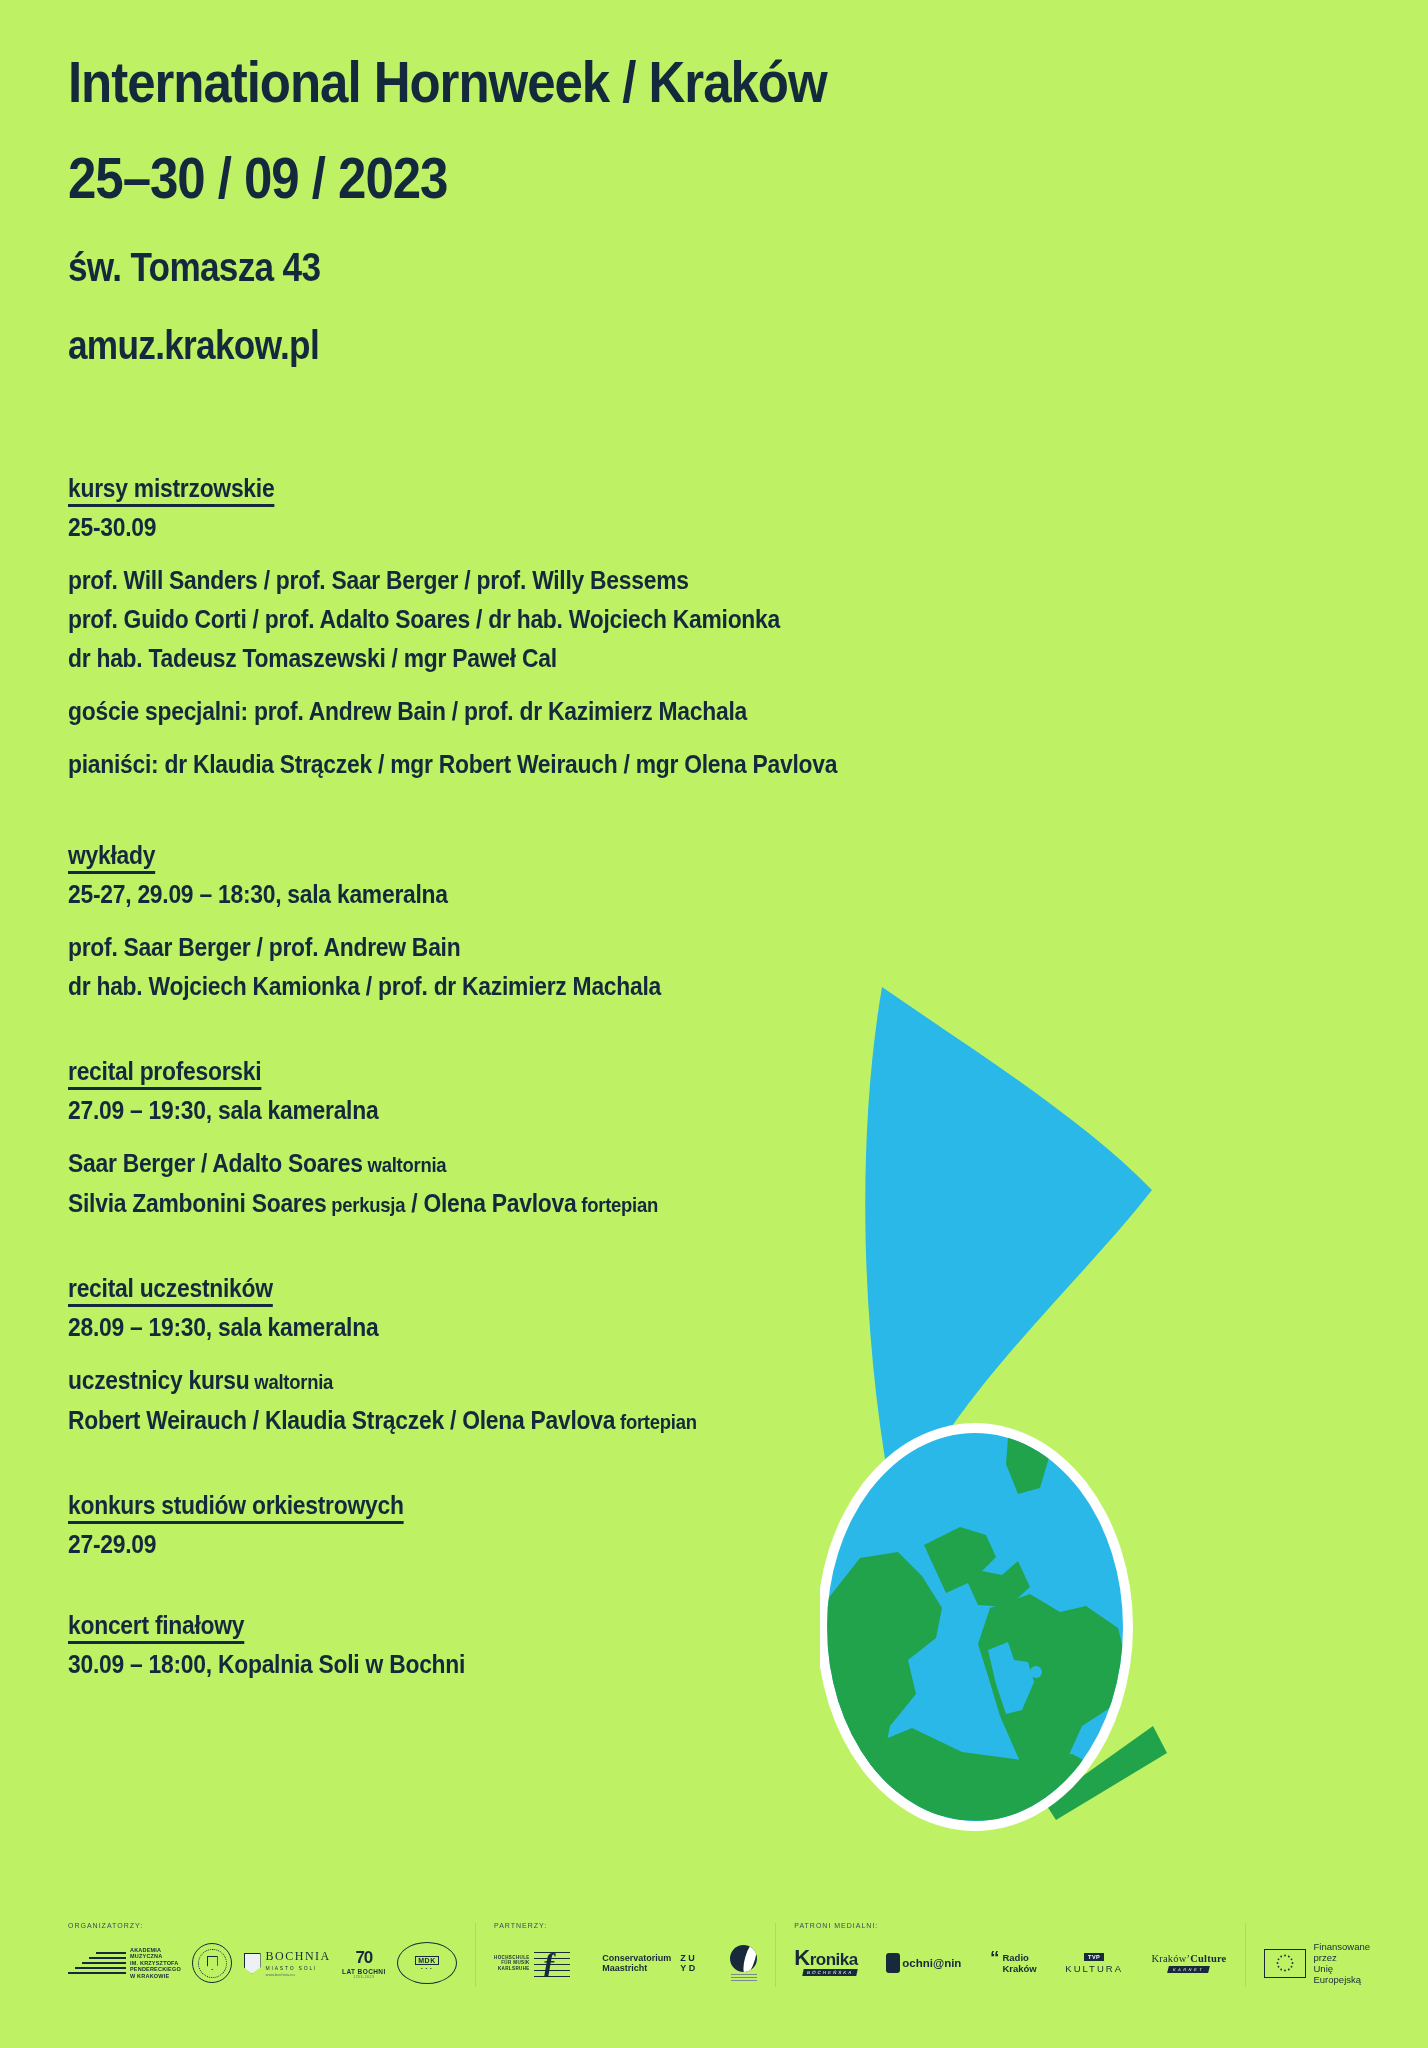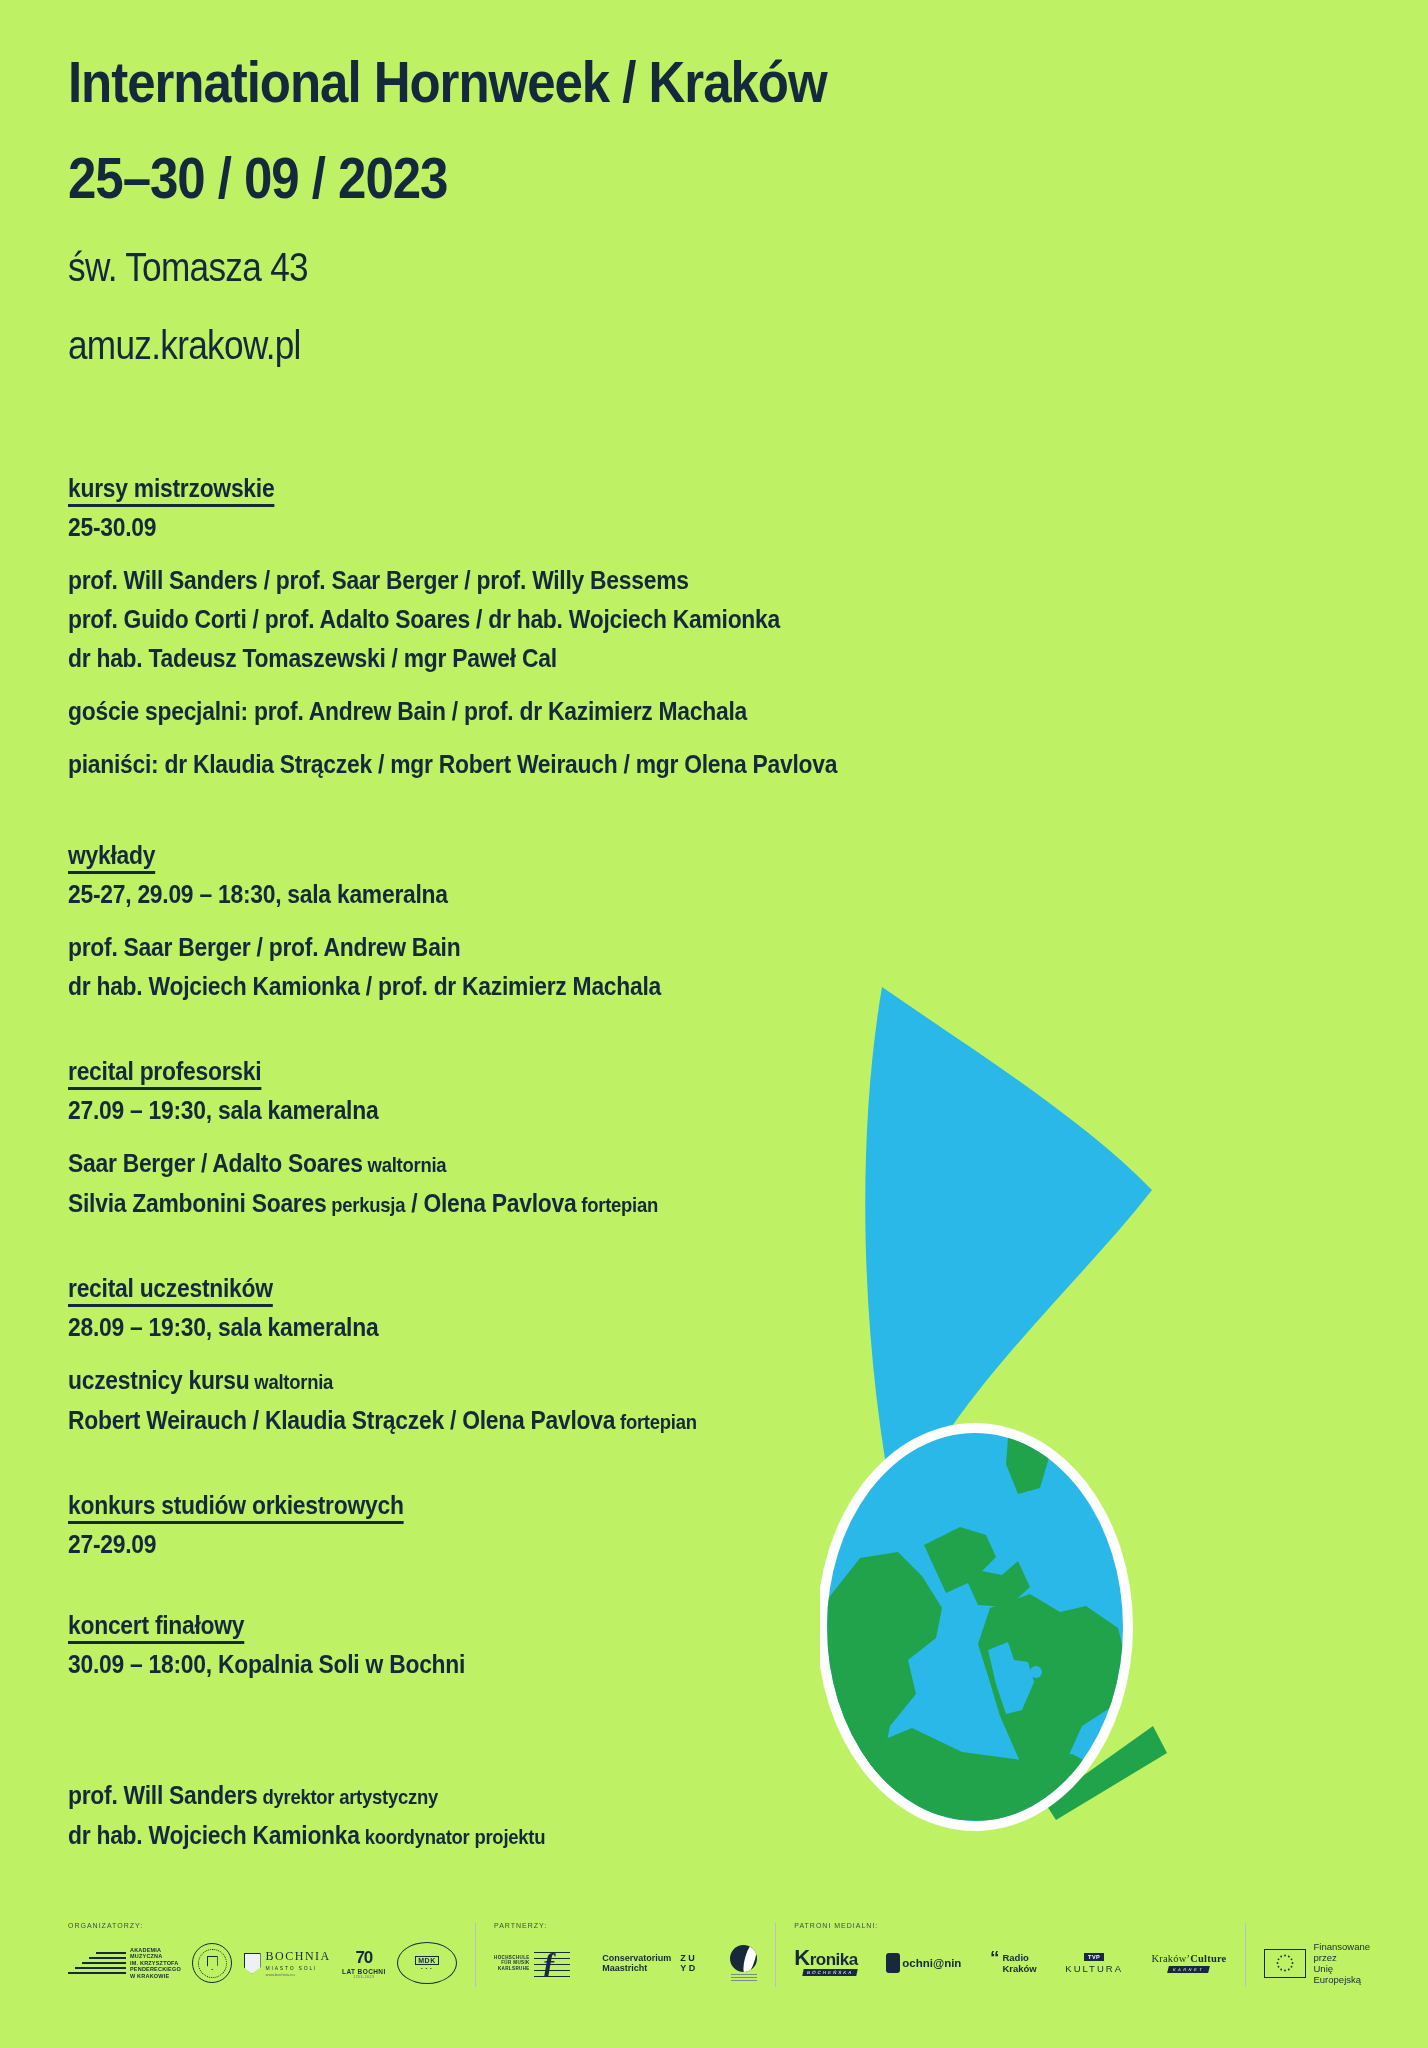--- a/index.html
+++ b/index.html
@@ -1,20 +1,20 @@
 <!DOCTYPE html>
 <html><head>
 <meta charset="utf-8">
 <style>
   html,body{margin:0;padding:0;background:#e8e8e8;}
   .poster{position:relative;width:1428px;height:2048px;background:#bef264;overflow:hidden;
           font-family:"Liberation Sans",sans-serif;color:#14293c;}
   .cond{transform:scaleX(.88);transform-origin:left top;white-space:nowrap;}
   .title{position:absolute;left:68px;top:34px;font-size:58px;font-weight:bold;line-height:96px;letter-spacing:-1.2px;}
-  .address{position:absolute;left:68px;top:228px;font-size:40px;font-weight:normal;line-height:78px;letter-spacing:-.8px;}
+  .address{position:absolute;left:68px;top:228px;font-size:40px;font-weight:bold;line-height:78px;letter-spacing:-.8px;}
   .section{position:absolute;left:68px;}
   .line{font-size:26px;font-weight:bold;line-height:39px;letter-spacing:-.3px;transform:scaleX(.88);transform-origin:left top;white-space:nowrap;}
   .line .sm{font-size:21px;}
   .hd{text-decoration:underline;text-decoration-thickness:2.5px;text-underline-offset:7px;}
   .group{margin-top:14px;}
   .credits{position:absolute;left:68px;top:1776px;}
   .graphic{position:absolute;left:820px;top:960px;width:620px;height:880px;}
   
   .footer{position:absolute;left:68px;top:1922px;width:1302px;display:flex;align-items:stretch;color:#17293a;}
   .fcap{font-size:7px;letter-spacing:1px;color:#3d4a57;}
@@ -171,24 +171,20 @@
     </div>
   <div class="section" style="top:1486px">
       <div class="line"><span class="hd">konkurs studiów orkiestrowych</span></div>
       <div class="line">27-29.09</div>
     </div>
   <div class="section" style="top:1606px">
       <div class="line"><span class="hd">koncert finałowy</span></div>
       <div class="line">30.09 – 18:00, Kopalnia Soli w Bochni</div>
     </div>
 
-  <div class="credits">
-    <div class="line"><span>prof. Will Sanders</span><span class="sm"> dyrektor artystyczny</span></div>
-    <div class="line"><span>dr hab. Wojciech Kamionka</span><span class="sm"> koordynator projektu</span></div>
-  </div>
 
   <div class="footer">
 
     <div class="fcol pr" style="width:396px">
       <div class="fcap">ORGANIZATORZY:</div>
       <div class="frow">
         <div class="lg ak">
           <div class="ak-lines">
             <i style="width:30px"></i>
               <i style="width:37px"></i>

